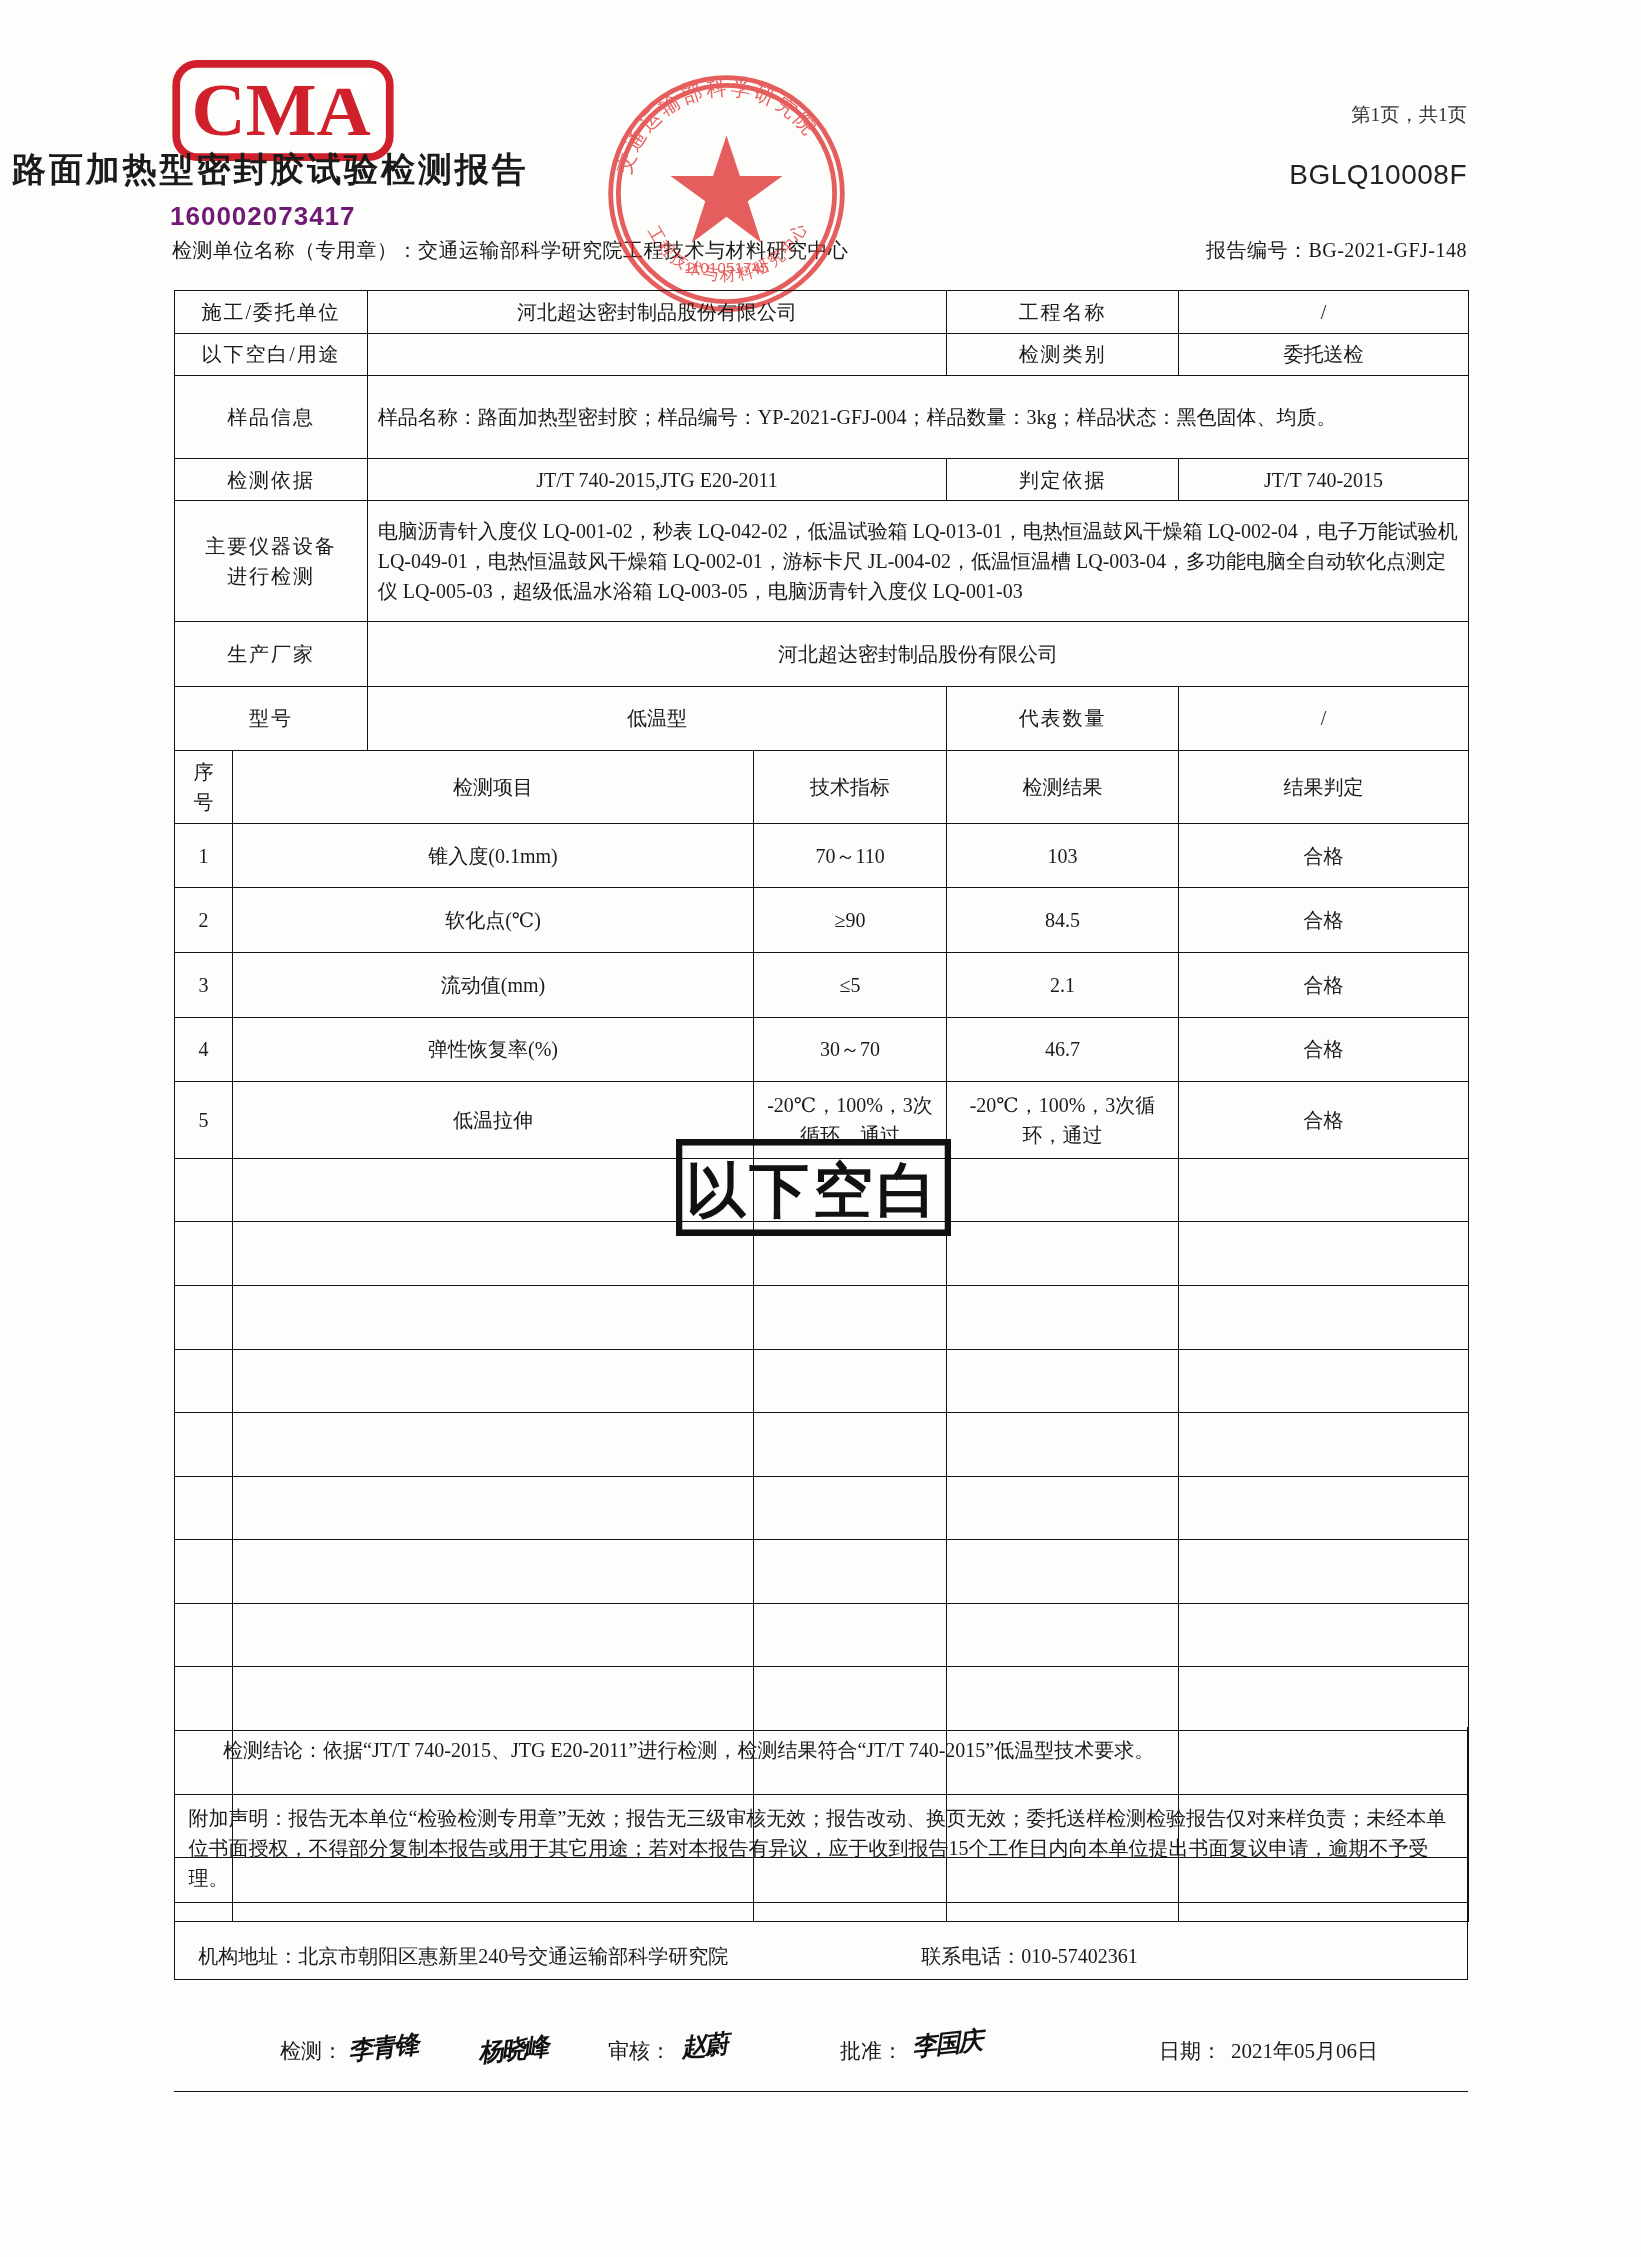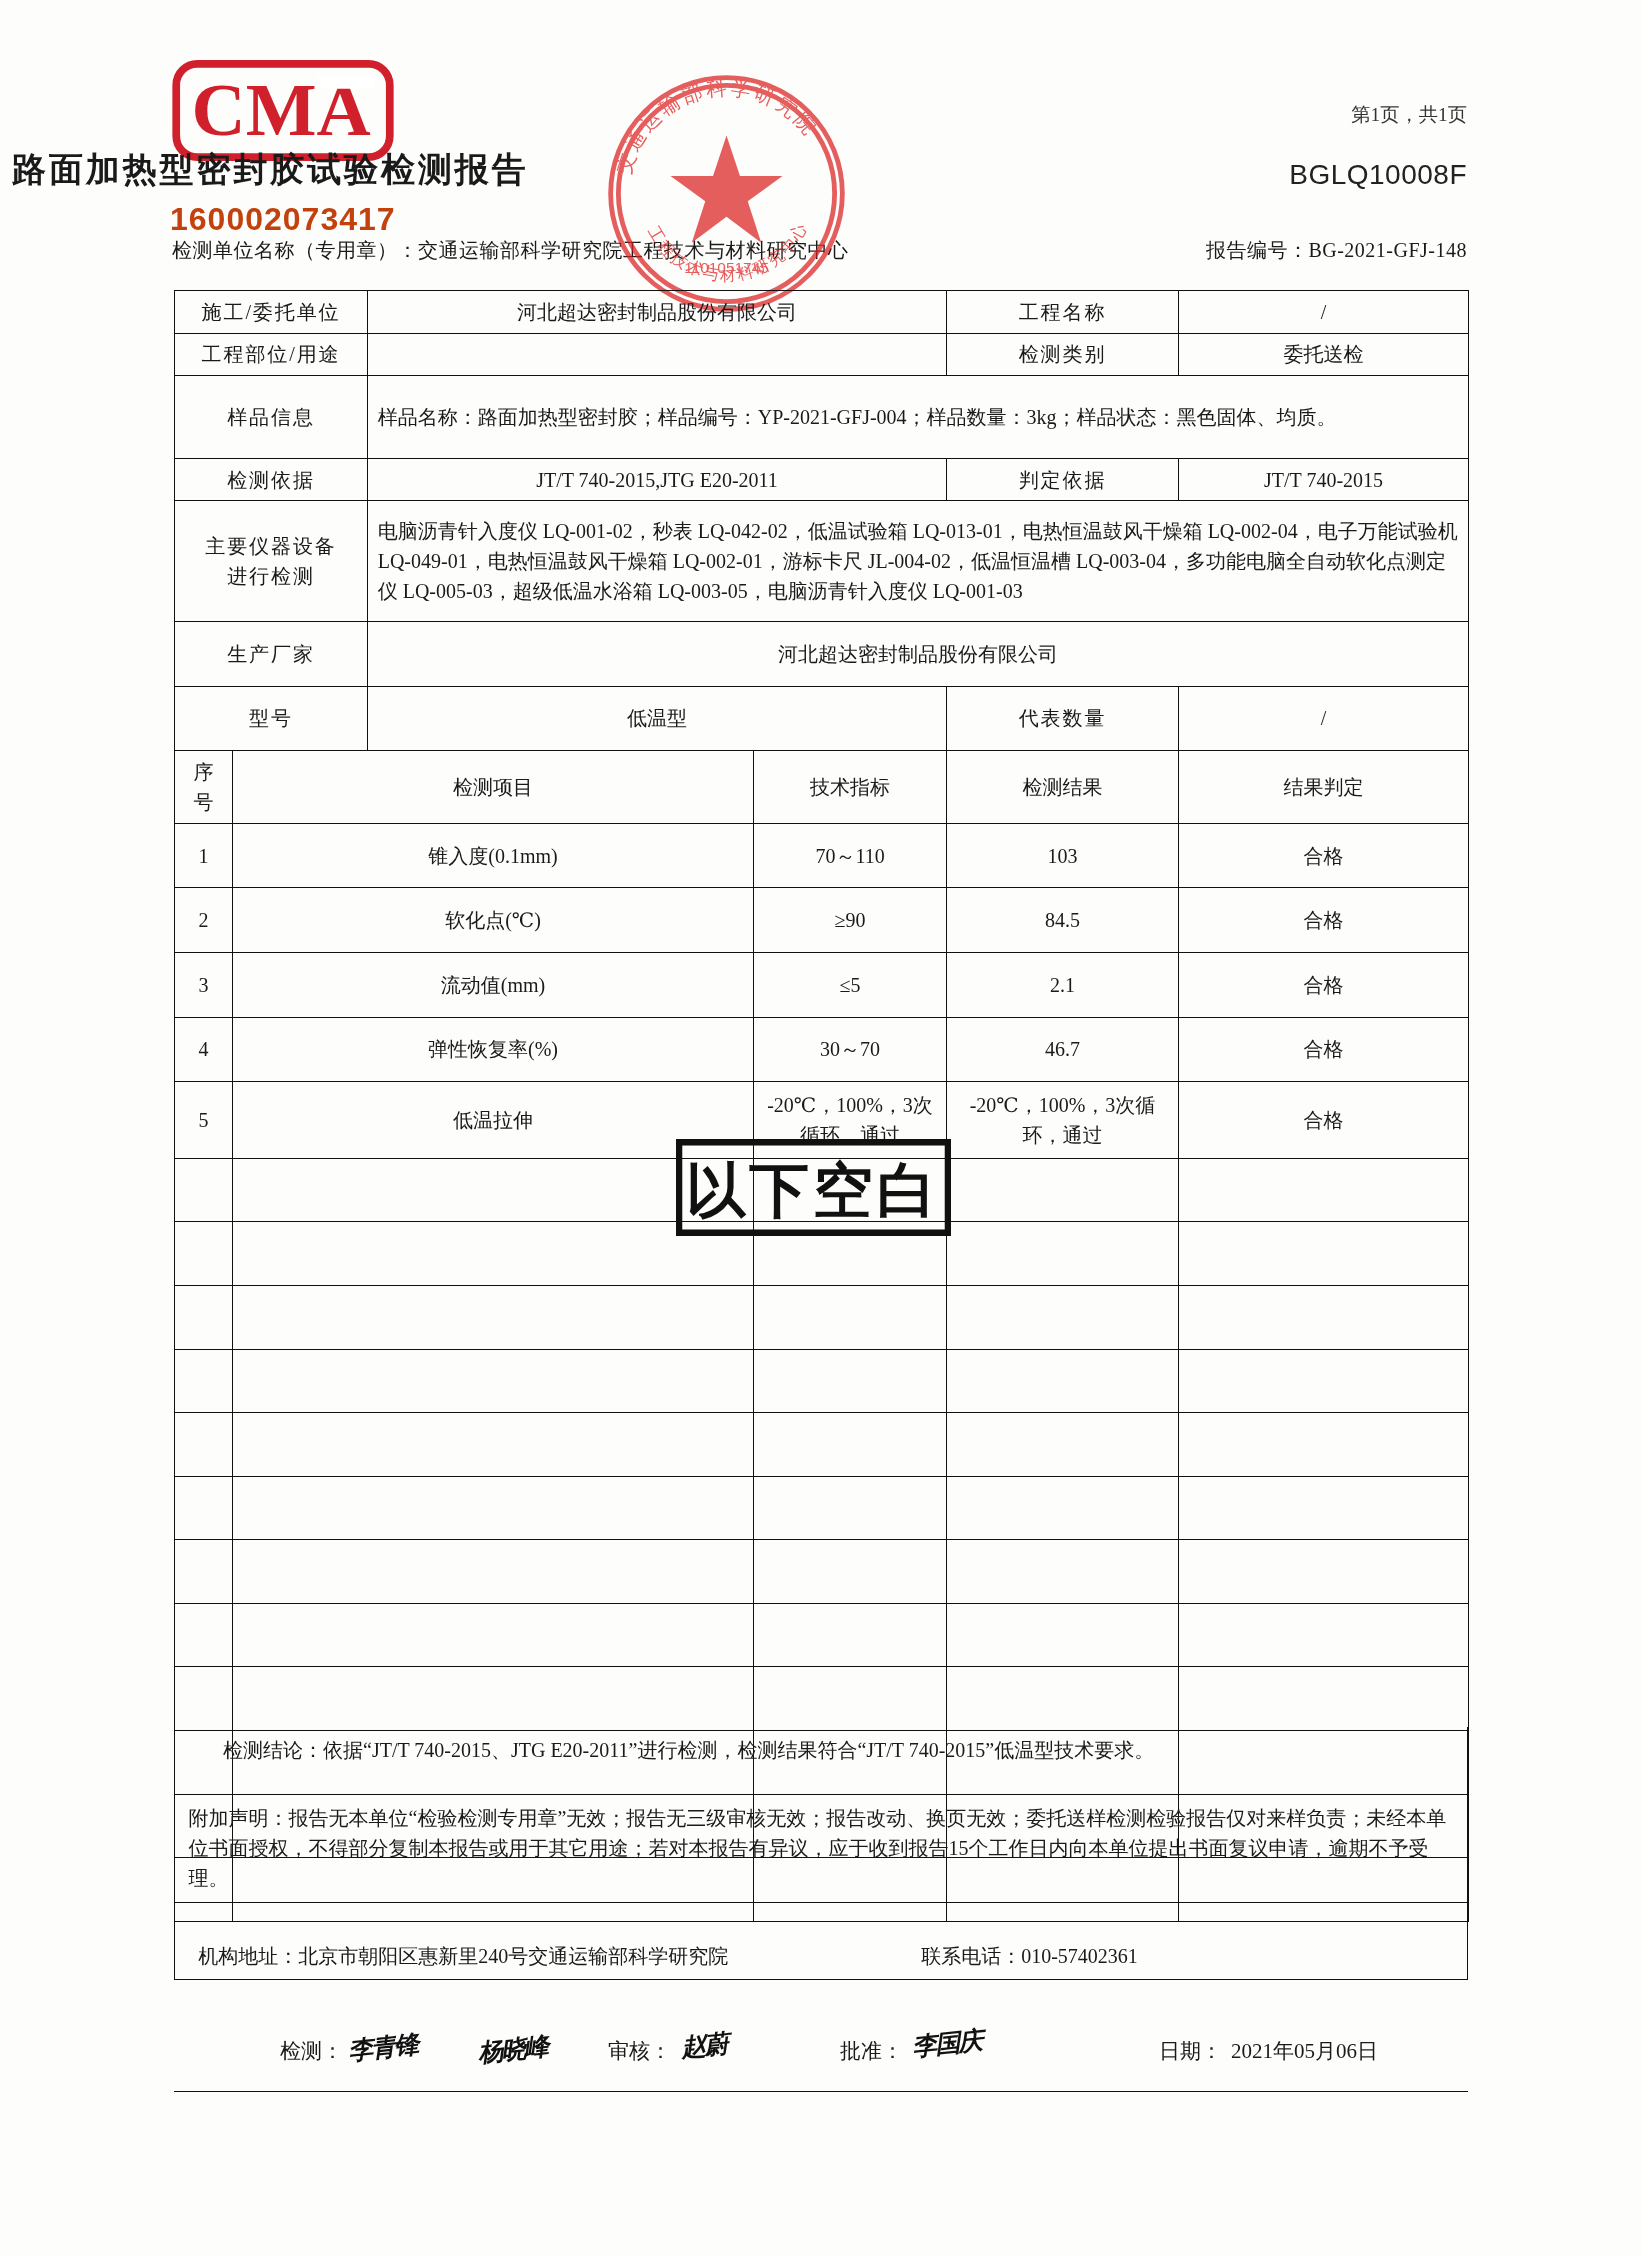--- a/index.html
+++ b/index.html
@@ -32,23 +32,23 @@
     height: 101px;
     color: #d0202c;
   }
   .cma-logo svg { display:block; }
   .cma-number {
     position: absolute;
     left: 170px;
     top: 201px;
     font-family: "Liberation Sans", sans-serif;
     font-weight: bold;
-    font-size: 32px;
+    font-size: 26px;
     letter-spacing: 1px;
-    color: #c2410c;
+    color: #701a75;
   }
   .doc-title {
     position: absolute;
     left: 12px; right: 0;
     top: 147px;
     text-align: left;
     font-size: 34px;
     font-weight: bold;
     letter-spacing: 2.9px;
     font-family: Liberation Mono, monospace;
@@ -232,21 +232,21 @@
     <tbody>
 
       <tr>
         <td class="lbl" colspan="2">施工/委托单位</td>
         <td class="c" colspan="2">河北超达密封制品股份有限公司</td>
         <td class="lbl">工程名称</td>
         <td class="c">/</td>
       </tr>
 
       <tr>
-        <td class="lbl" colspan="2">工程部位/用途</td>
+        <td class="lbl" colspan="2">以下空白/用途</td>
         <td class="c" colspan="2"></td>
         <td class="lbl">检测类别</td>
         <td class="c">委托送检</td>
       </tr>
 
       <tr>
         <td class="lbl" colspan="2">样品信息</td>
         <td class="l" colspan="4" style="height:70px">样品名称：路面加热型密封胶；样品编号：YP-2021-GFJ-004；样品数量：3kg；样品状态：黑色固体、均质。</td>
       </tr>
 

